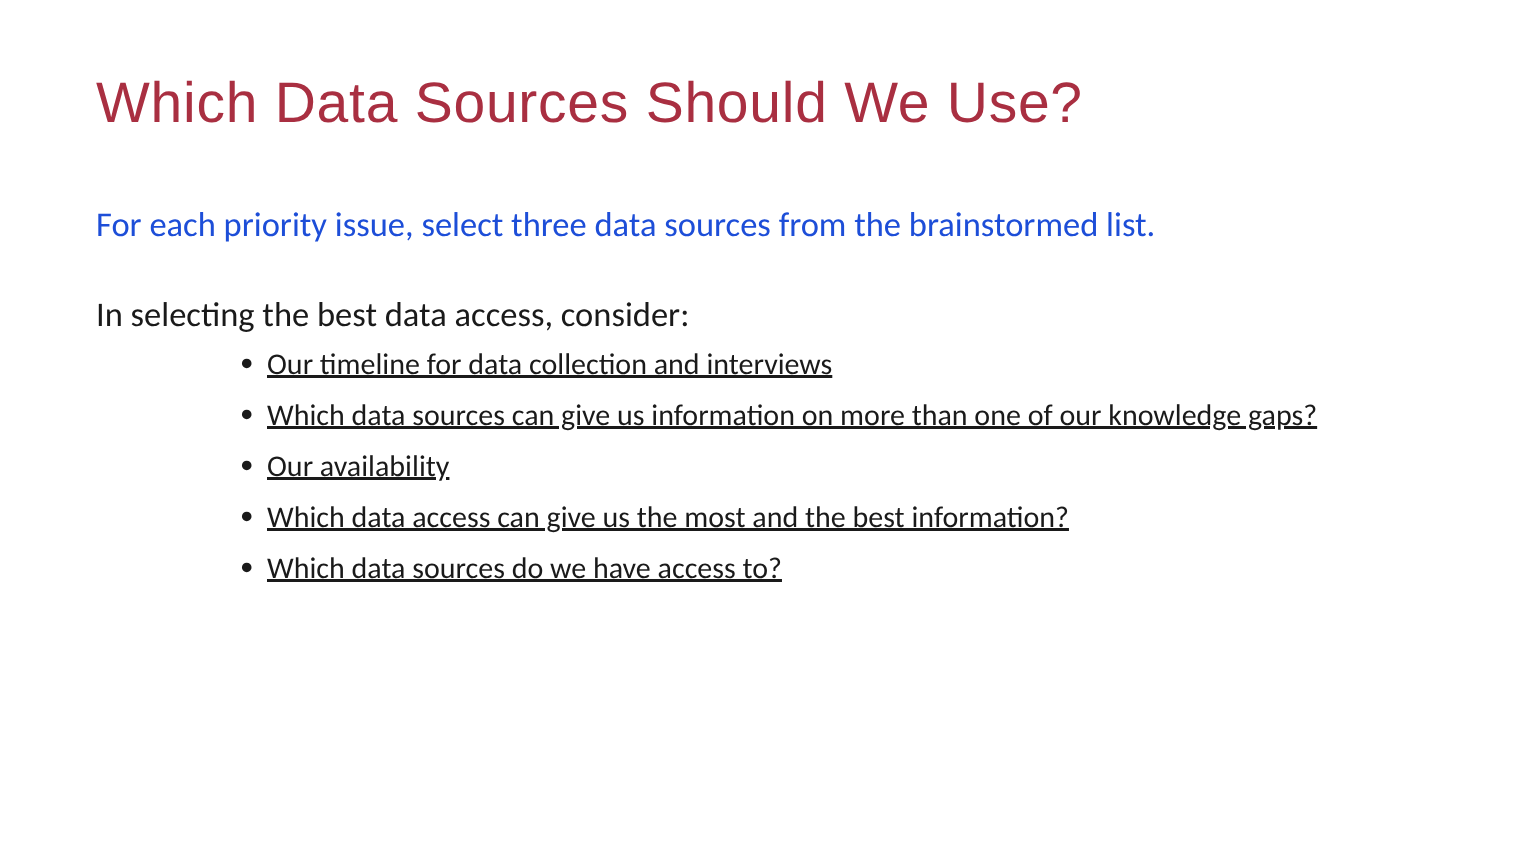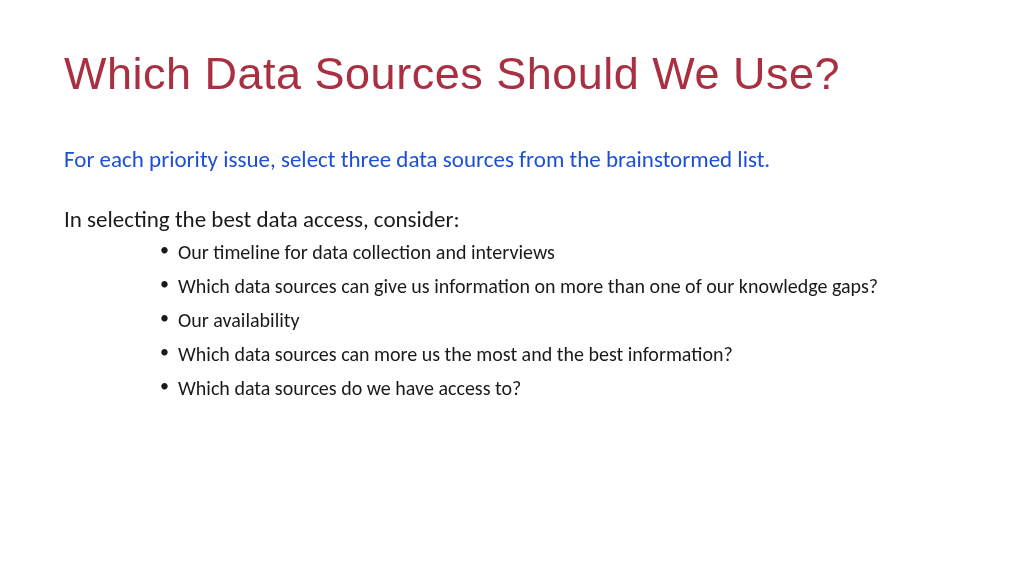--- a/index.html
+++ b/index.html
@@ -10,21 +10,21 @@
     body {
       width: 1024px;
       height: 576px;
       background: #ffffff;
       font-family: Calibri, 'Segoe UI', Arial, sans-serif;
       padding: 48px 64px;
       color: #000000;
     }
     .title {
       font-family: 'Century Gothic', 'Segoe UI', Arial, sans-serif;
-      font-size: 45px;
+      font-size: 38px;
       font-weight: 400;
       color: #a92f41;
       margin-bottom: 44px;
       letter-spacing: 0.5px;
     }
     .intro {
       font-size: 23px;
       color: #1d4ed8;
       line-height: 1.35;
       margin-bottom: 30px;
@@ -38,20 +38,21 @@
       list-style: none;
       padding-left: 96px;
     }
     .bullet-list li {
       position: relative;
       font-size: 20px;
       color: #1a1a1a;
       line-height: 1.3;
       margin-bottom: 8px;
       padding-left: 18px;
+      text-decoration: underline;
     }
     .bullet-list li::before {
       content: "•";
       position: absolute;
       left: 0;
       top: 0;
       font-size: 18px;
       color: #1a1a1a;
     }
   </style>
@@ -61,15 +62,15 @@
 <h1 class="title">Which Data Sources Should We Use?</h1>
 
 <p class="intro">For each priority issue, select three data sources from the brainstormed list.</p>
 
 <p class="consider-label">In selecting the best data access, consider:</p>
 
 <ul class="bullet-list">
   <li>Our timeline for data collection and interviews</li>
   <li>Which data sources can give us information on more than one of our knowledge gaps?</li>
   <li>Our availability</li>
-  <li>Which data sources can more us the most and the best information?</li>
+  <li>Which data access can give us the most and the best information?</li>
   <li>Which data sources do we have access to?</li>
 </ul>
 
 </body></html>

